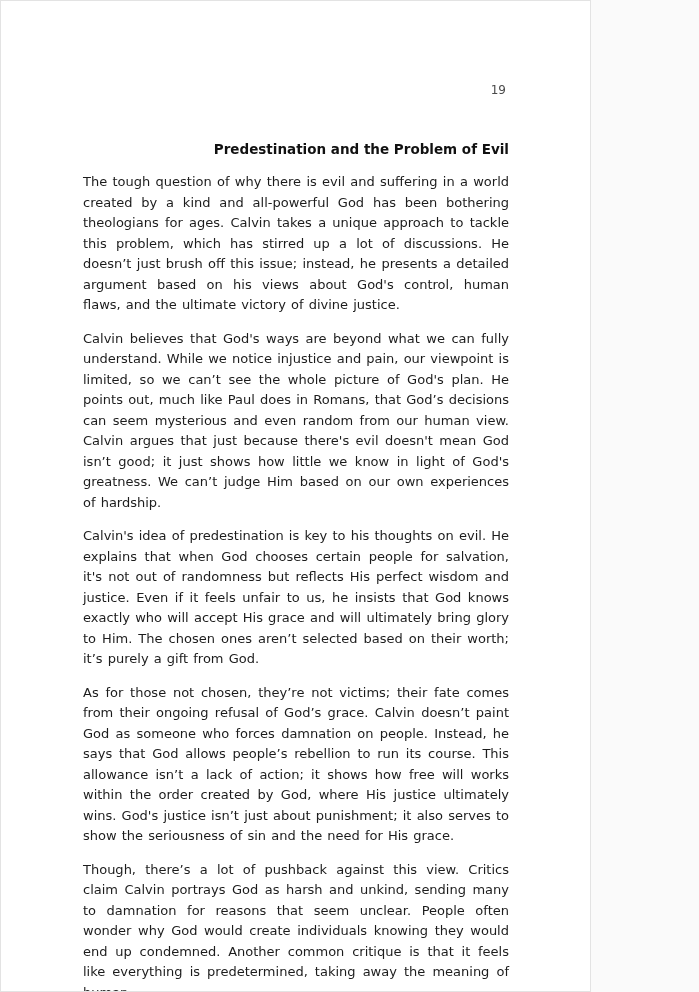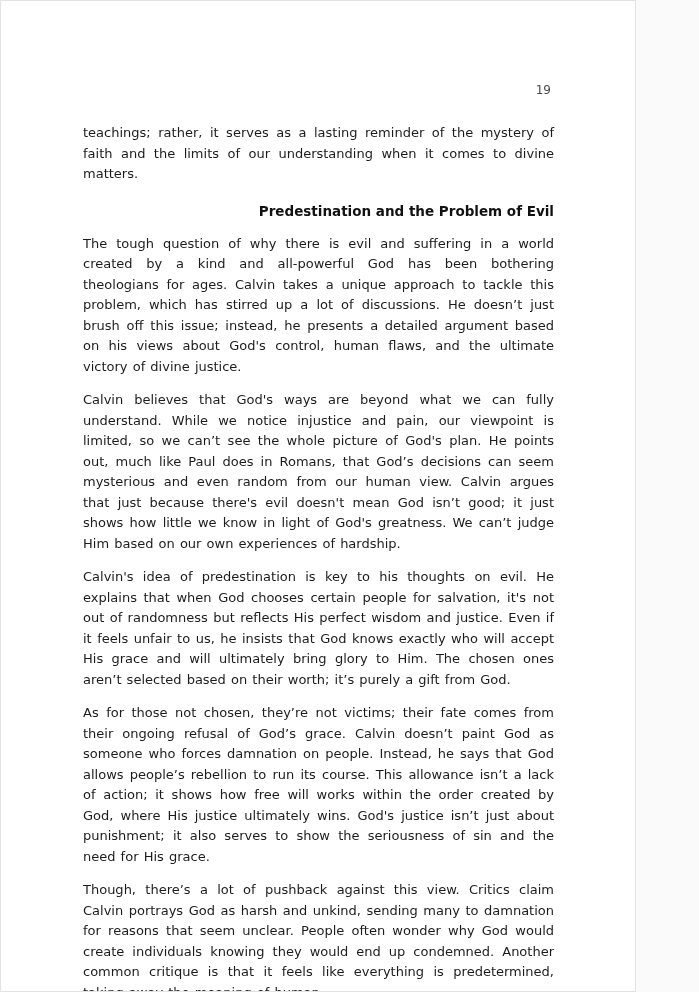--- a/index.html
+++ b/index.html
@@ -2,21 +2,21 @@
 <html><head>
 <meta charset="utf-8">
 <style>
   html, body {
     margin: 0;
     padding: 0;
     background: #fafafa;
   }
   .page {
     position: relative;
-    width: 636px;
+    width: 591px;
     height: 992px;
     box-sizing: border-box;
     background: #ffffff;
     border: 1px solid #e3e3e3;
     font-family: "DejaVu Sans", "Liberation Sans", sans-serif;
     color: #1c1c1c;
     overflow: hidden;
   }
   .page-number {
     position: absolute;
@@ -49,21 +49,20 @@
 </style>
 </head>
 <body>
 
 <div class="page">
 
   <div class="page-number">19</div>
 
   <div class="content">
 
-    <p>teachings; rather, it serves as a lasting reminder of the mystery of faith and the limits of our understanding when it comes to divine matters.</p>
 
     <h2>Predestination and the Problem of Evil</h2>
 
     <p>The tough question of why there is evil and suffering in a world created by a kind and all-powerful God has been bothering theologians for ages. Calvin takes a unique approach to tackle this problem, which has stirred up a lot of discussions. He doesn’t just brush off this issue; instead, he presents a detailed argument based on his views about God's control, human flaws, and the ultimate victory of divine justice.</p>
 
     <p>Calvin believes that God's ways are beyond what we can fully understand. While we notice injustice and pain, our viewpoint is limited, so we can’t see the whole picture of God's plan. He points out, much like Paul does in Romans, that God’s decisions can seem mysterious and even random from our human view. Calvin argues that just because there's evil doesn't mean God isn’t good; it just shows how little we know in light of God's greatness. We can’t judge Him based on our own experiences of hardship.</p>
 
     <p>Calvin's idea of predestination is key to his thoughts on evil. He explains that when God chooses certain people for salvation, it's not out of randomness but reflects His perfect wisdom and justice. Even if it feels unfair to us, he insists that God knows exactly who will accept His grace and will ultimately bring glory to Him. The chosen ones aren’t selected based on their worth; it’s purely a gift from God.</p>
 
     <p>As for those not chosen, they’re not victims; their fate comes from their ongoing refusal of God’s grace. Calvin doesn’t paint God as someone who forces damnation on people. Instead, he says that God allows people’s rebellion to run its course. This allowance isn’t a lack of action; it shows how free will works within the order created by God, where His justice ultimately wins. God's justice isn’t just about punishment; it also serves to show the seriousness of sin and the need for His grace.</p>

